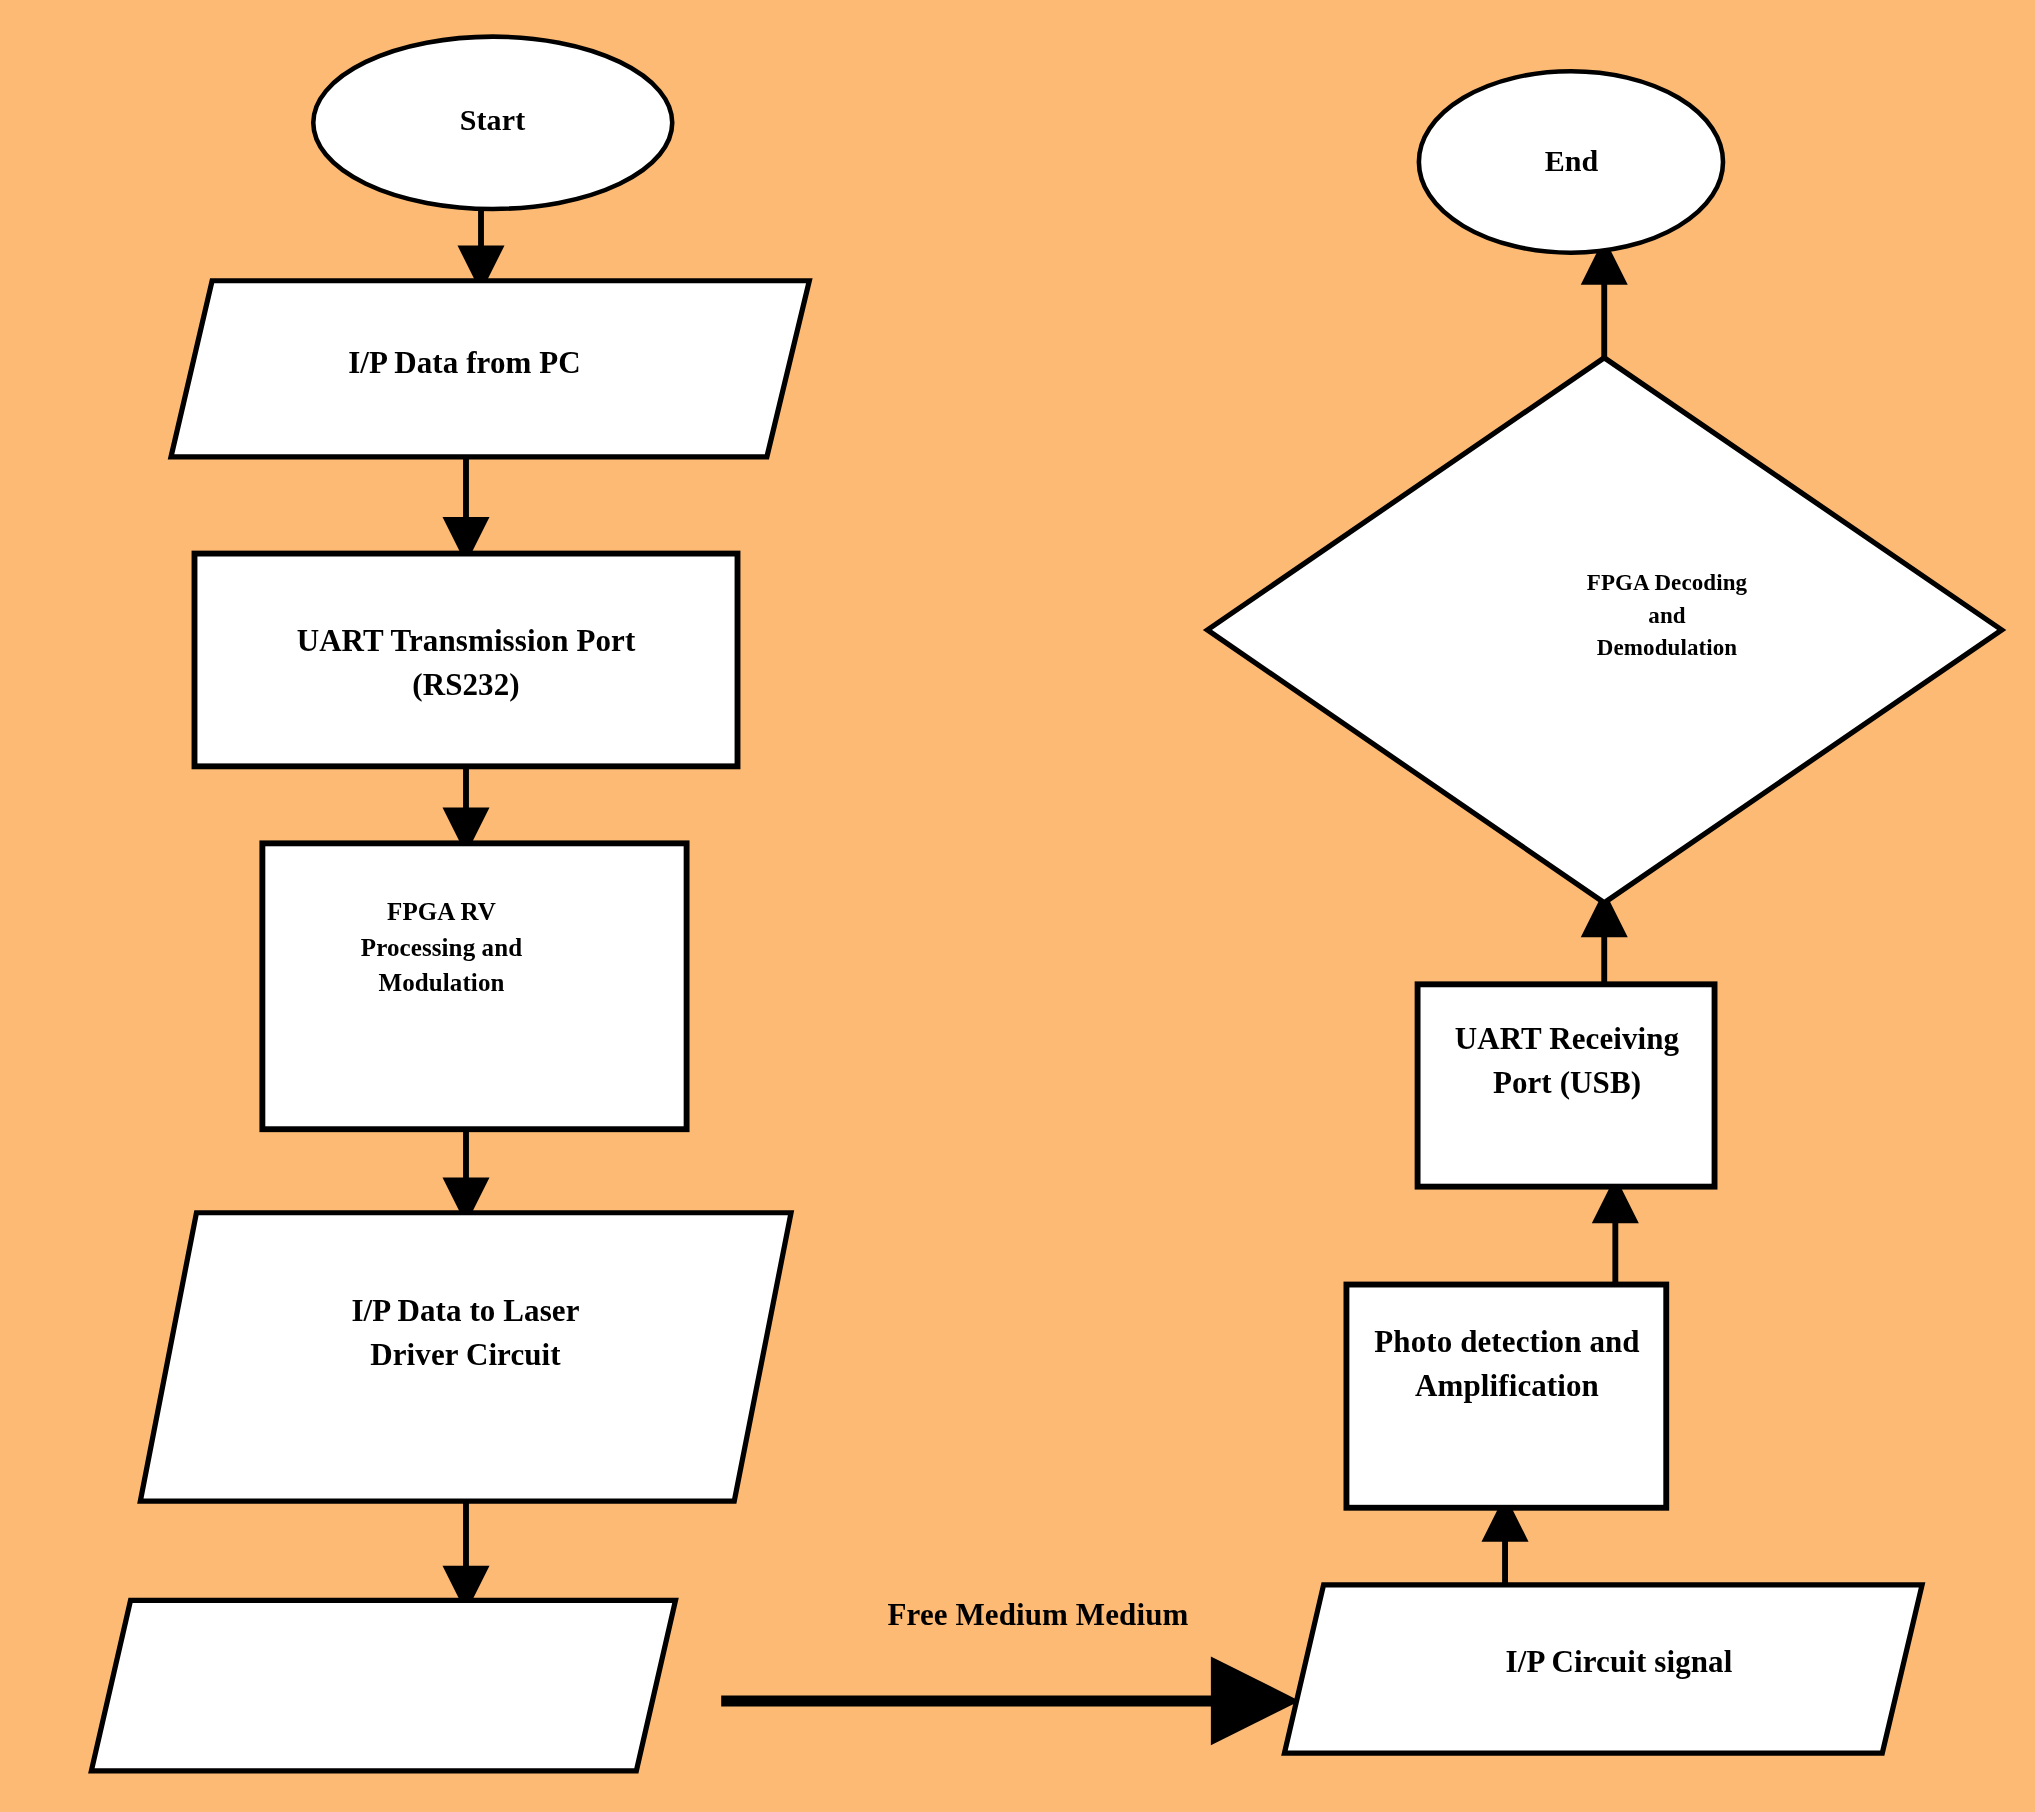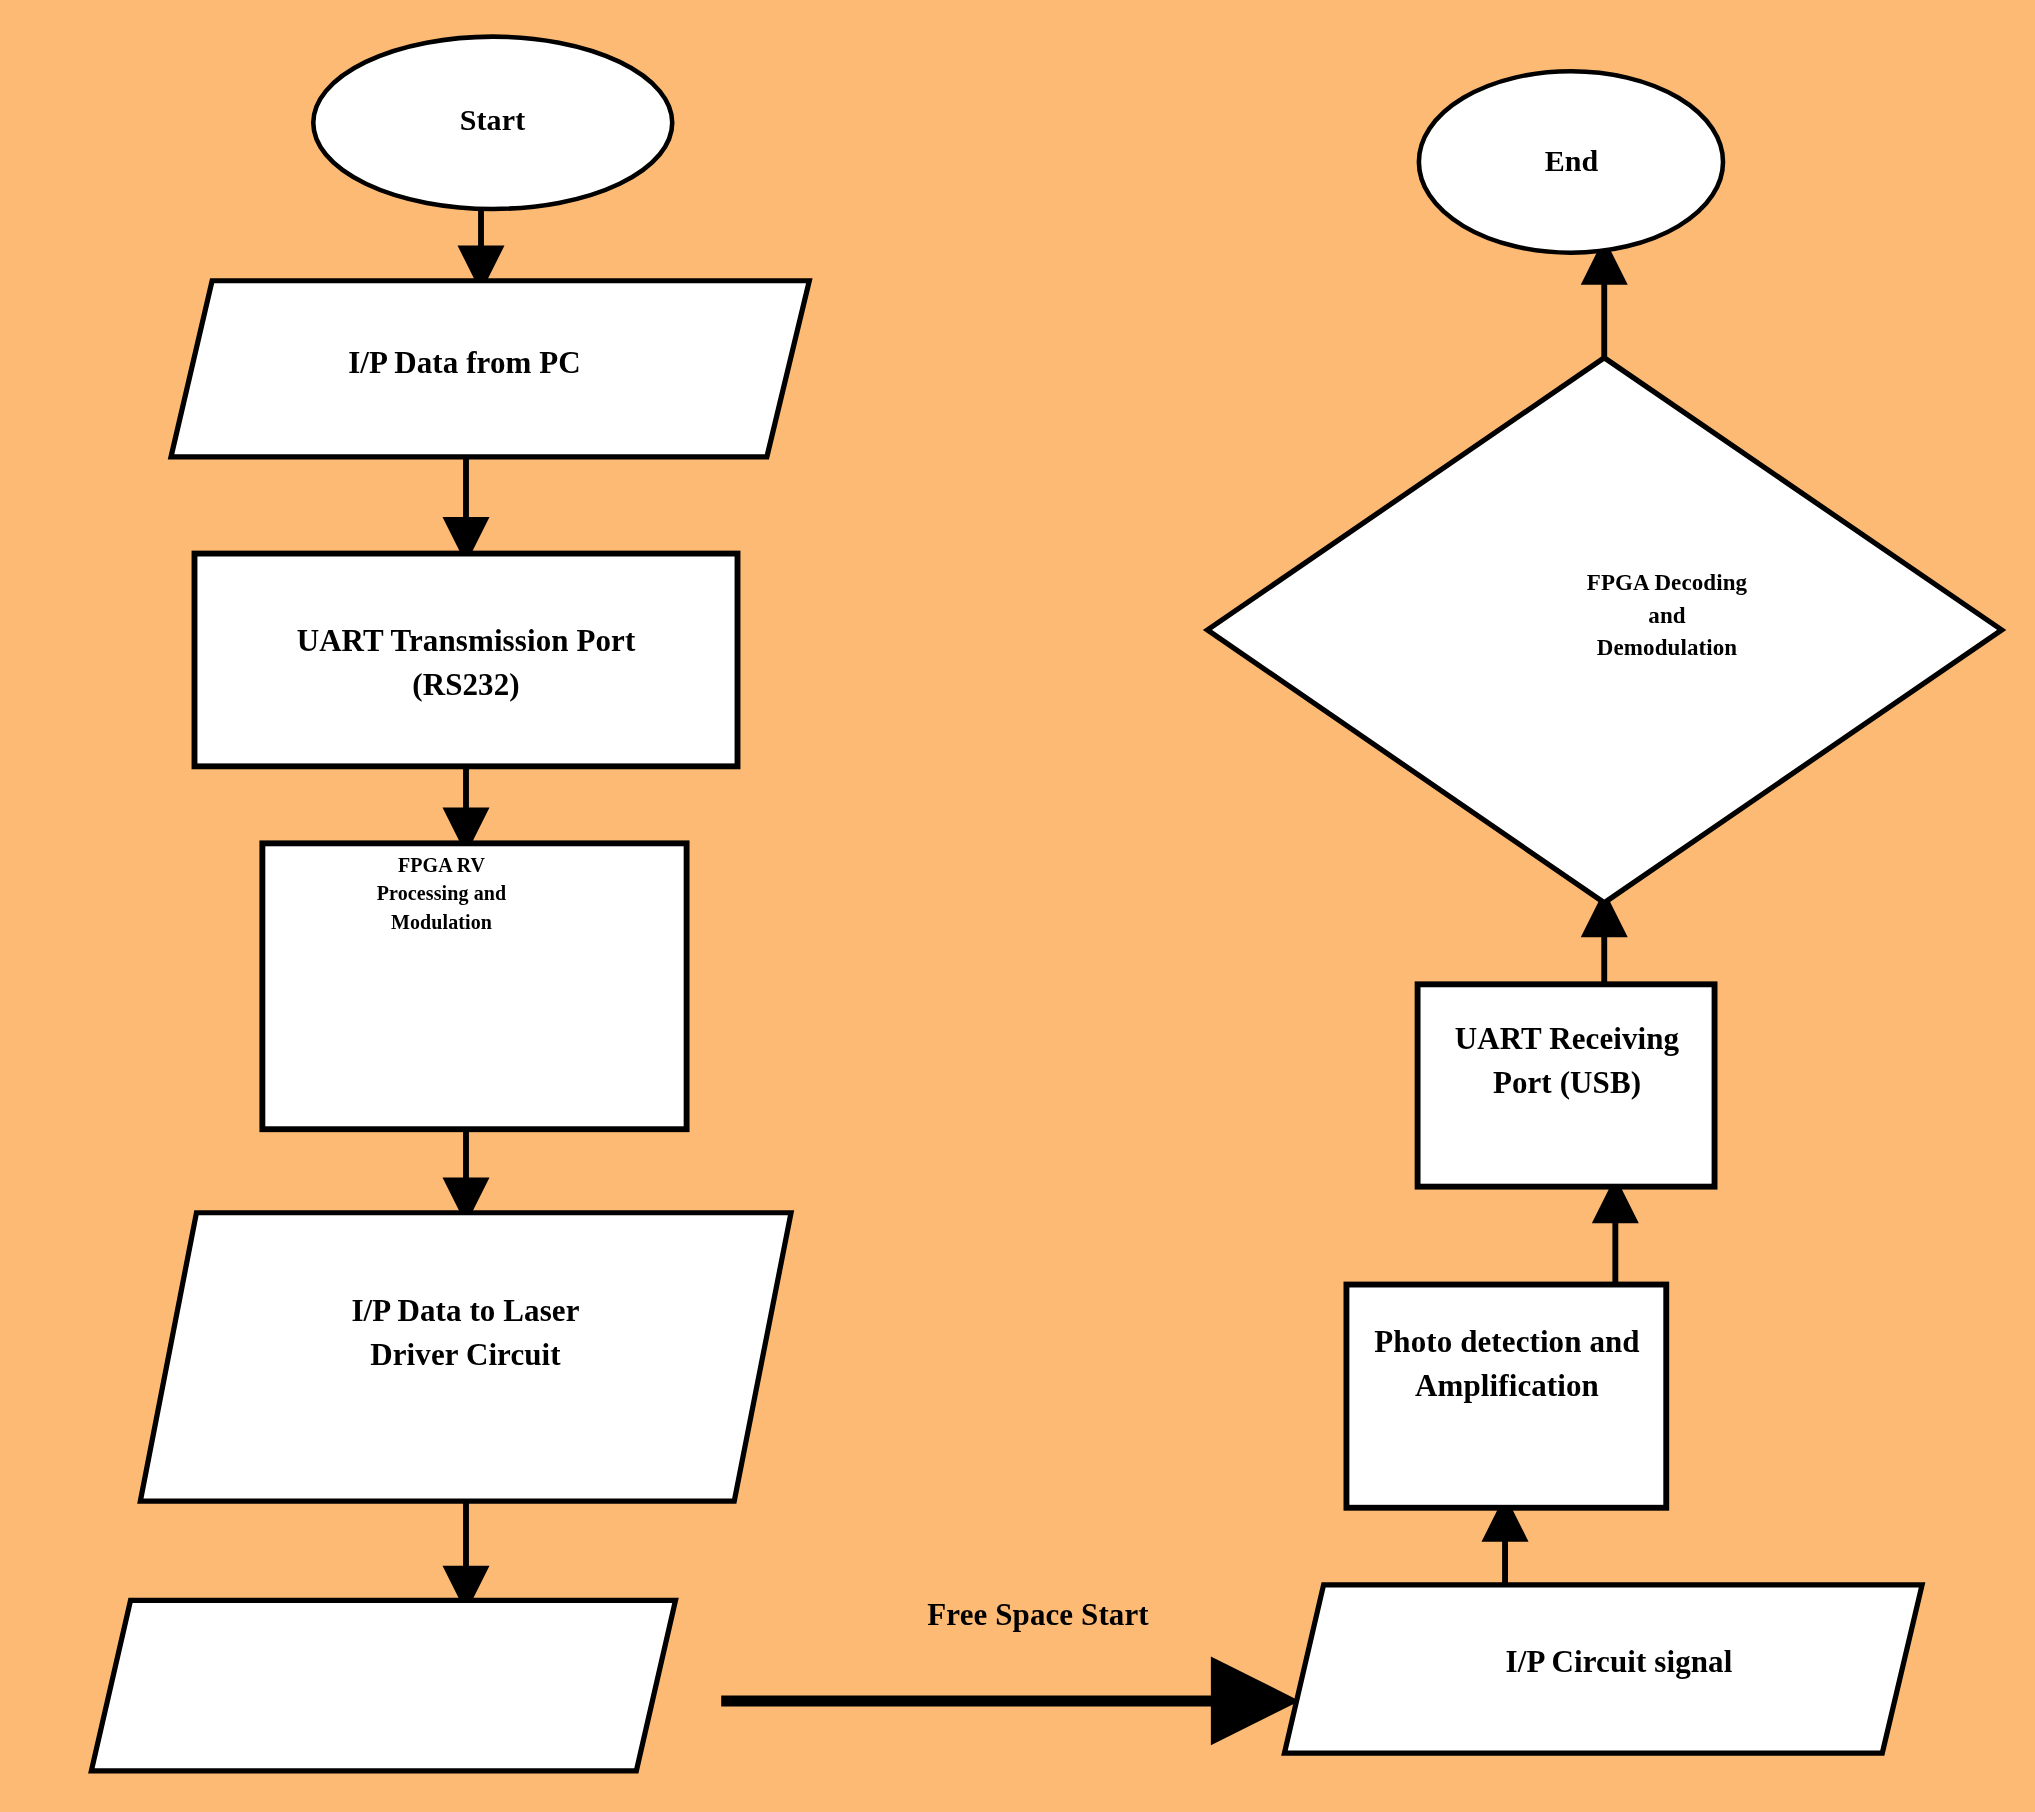--- a/index.html
+++ b/index.html
@@ -70,29 +70,29 @@
     <ellipse cx="2407" cy="248" rx="233" ry="139" fill="#fff" stroke="#000" stroke-width="7"></ellipse>
   </svg>
 
   <div class="lbl" style="left:362px; top:99px; width:261px; font-size:30px;">Start</div>
 
   <div class="lbl" style="left:295px; top:341px; width:339px; font-size:31px;">I/P Data from PC</div>
 
   <div class="lbl" style="left:205px; top:587px; width:522px; font-size:31px;margin-top:32px;">UART Transmission Port
 (RS232)</div>
 
-  <div class="lbl" style="left:266px; top:851px; width:351px; font-size:20px;">FPGA RV
+  <div class="lbl" style="left:266px; top:894px; width:351px; font-size:25px;">FPGA RV
 Processing and
 Modulation</div>
 
   <div class="lbl" style="left:273px; top:1289px; width:385px; font-size:31px;">I/P Data to Laser
 Driver Circuit</div>
 
 
-  <div class="lbl" style="left:842px; top:1593px; width:392px; font-size:31px;">Free Space Start</div>
+  <div class="lbl" style="left:842px; top:1593px; width:392px; font-size:31px;">Free Medium Medium</div>
 
   <div class="lbl" style="left:1436px; top:1640px; width:366px; font-size:31px;">I/P Circuit signal</div>
 
   <div class="lbl" style="left:1412px; top:1017px; width:310px; font-size:31px;">UART Receiving
 Port (USB)</div>
 
   <div class="lbl" style="left:1324px; top:1320px; width:366px; font-size:31px;">Photo detection and
 Amplification</div>
 
   <div class="lbl" style="left:1458px; top:519px; width:418px; font-size:23px;margin-top:48px;">FPGA Decoding

